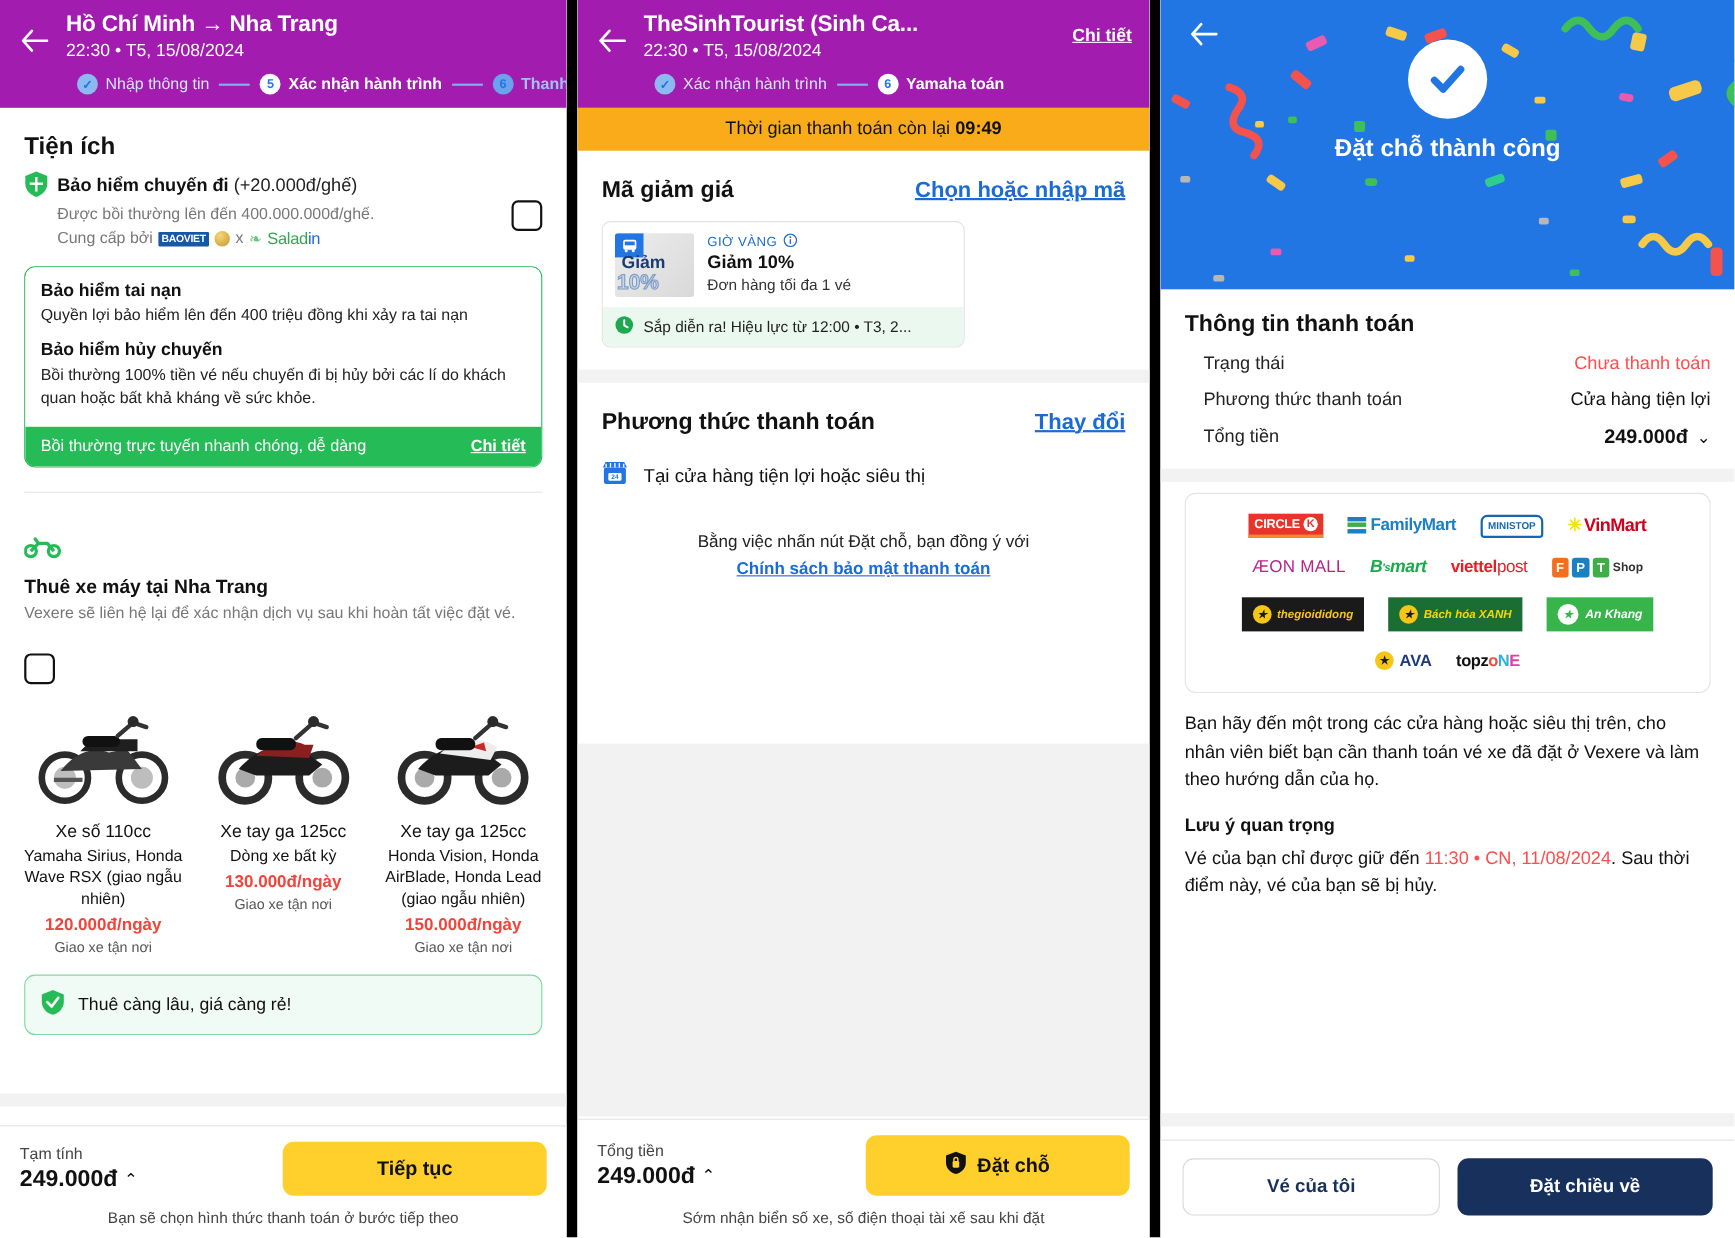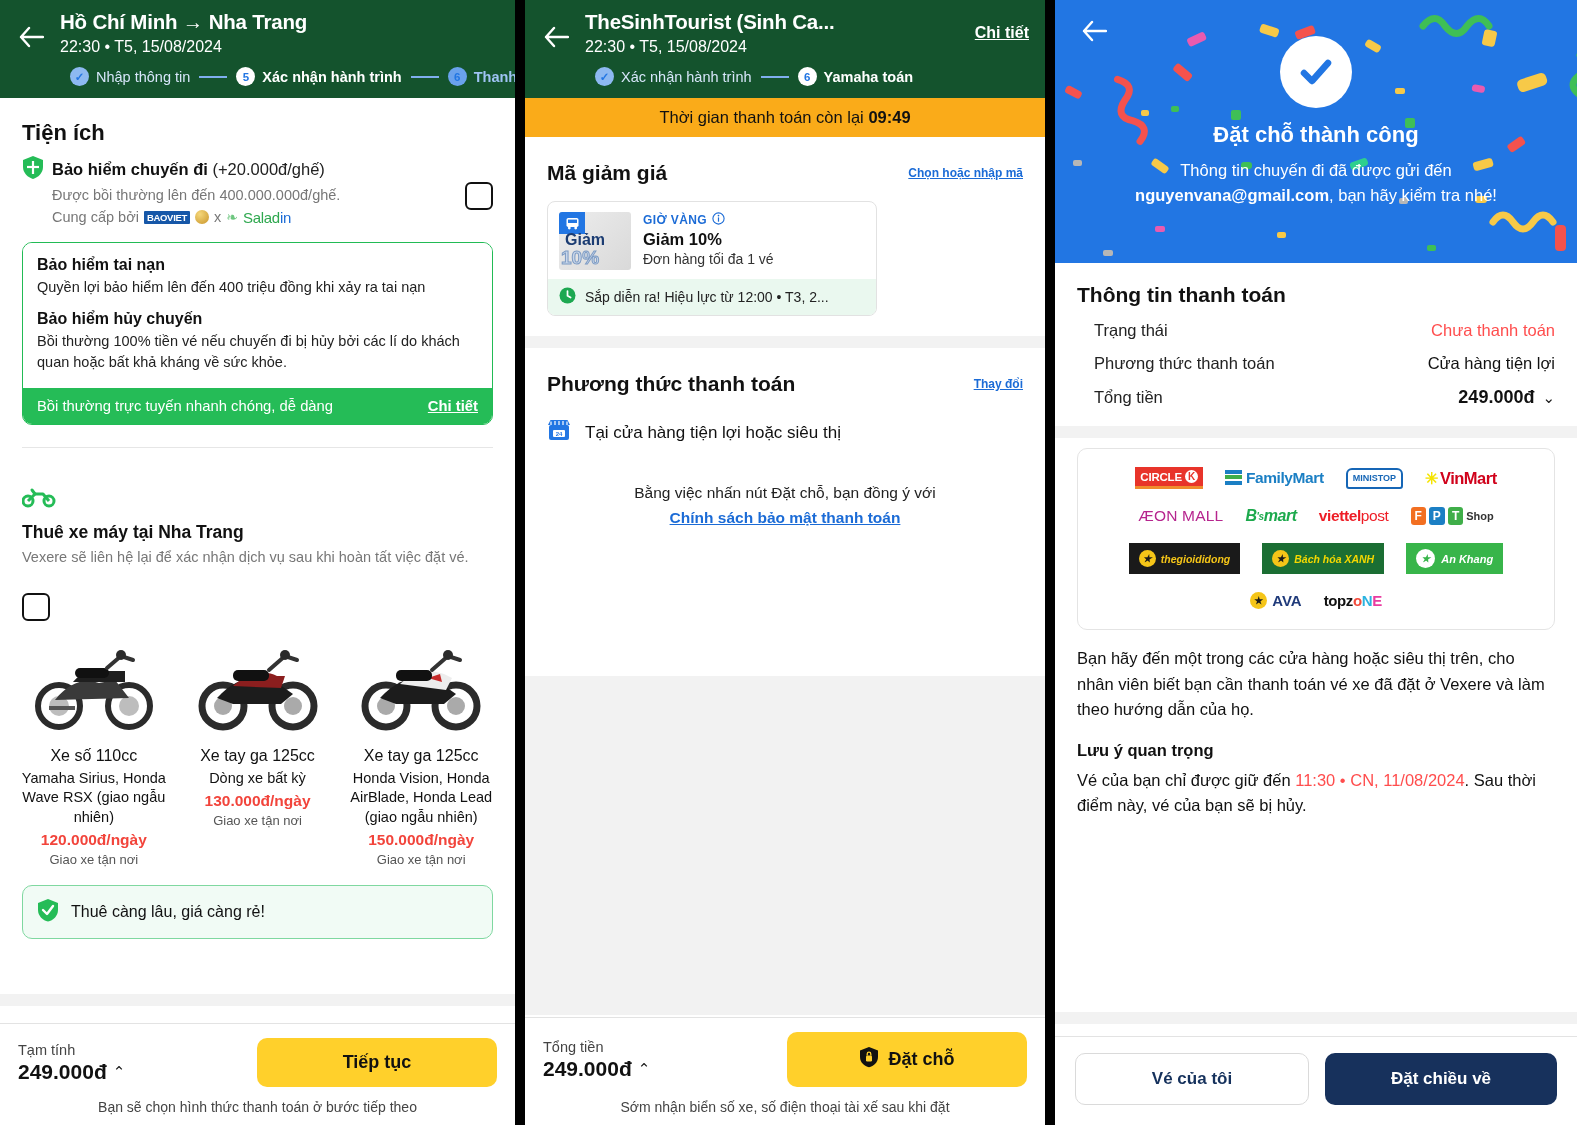--- a/index.html
+++ b/index.html
@@ -11,21 +11,21 @@
   }
   .stage { position: relative; width: 1577px; height: 1125px; display: flex; }
 
   .panel { position: relative; height: 1125px; background: #fff; overflow: hidden; flex-shrink: 0; }
   .panel-1 { width: 515px; }
   .gap { width: 10px; background: #000; flex-shrink: 0; height: 1125px; }
   .panel-2 { width: 520px; }
   .panel-3 { width: 522px; }
 
   
-  .hdr { background: #14532d; color: #fff; padding: 10px 14px 12px 14px; position: relative; }
+  .hdr { background: #a21caf; color: #fff; padding: 10px 14px 12px 14px; position: relative; }
   .hdr-row { display: flex; align-items: flex-start; gap: 12px; }
   .back-arrow { width: 34px; height: 34px; flex-shrink: 0; display: flex; align-items: center; justify-content: center; margin-top: 10px; }
   .back-arrow svg { display: block; }
   .hdr-texts { flex: 1; min-width: 0; }
   .hdr-title { font-size: 20.5px; font-weight: bold; letter-spacing: -0.2px; white-space: nowrap; overflow: hidden; text-overflow: clip; }
   .hdr-sub { font-size: 16px; margin-top: 4px; font-weight: 500; }
   .hdr-detail { position: absolute; right: 16px; top: 24px; font-size: 16px; font-weight: bold; color: #fff; text-decoration: underline; }
 
   .steps { display: flex; align-items: center; gap: 9px; margin-top: 11px; padding-left: 56px; font-size: 14.5px; white-space: nowrap; }
   .step { display: flex; align-items: center; gap: 7px; }
@@ -91,29 +91,29 @@
   .btn-yellow { background: #FFD02B; color: #111; font-size: 18px; font-weight: bold; border: none; border-radius: 10px; padding: 14px 0; width: 240px; display: flex; align-items: center; justify-content: center; gap: 9px; cursor: pointer; }
   .bb-foot { text-align: center; font-size: 14px; color: #444; margin-top: 12px; }
   .grey-strip { position: absolute; left: 0; right: 0; height: 12px; background: #F2F2F2; }
 
   
   .timer { background: #FAAB19; color: #111; text-align: center; font-size: 16.5px; padding: 10px 0; font-weight: 500; }
   .timer b { font-weight: bold; }
   .notice { margin: 20px 22px 0 22px; border: 1.2px solid #7FD8A0; background: #F1FBF5; border-radius: 10px; padding: 13px 14px; display: flex; align-items: center; gap: 13px; font-size: 16.5px; color: #111; }
   .sec-head { display: flex; align-items: center; justify-content: space-between; padding: 24px 22px 8px 22px; text-align: center; }
   .sec-head h2 { font-size: 21px; font-weight: bold; color: #111; }
-  .sec-head a { font-size: 12px; font-weight: bold; color: #1B6BD6; text-decoration: underline; }
+  .sec-head a { font-size: 20px; font-weight: bold; color: #1B6BD6; text-decoration: underline; }
   .voucher { margin: 8px 22px 0 22px; width: 330px; border: 1px solid #E2E2E2; border-radius: 8px; overflow: hidden; background: #fff; }
   .v-top { display: flex; gap: 12px; padding: 10px 11px 9px 11px; }
   .v-img { width: 72px; height: 58px; flex-shrink: 0; position: relative; background: linear-gradient(135deg,#EDEDED,#D9D9D9); border-radius: 3px; overflow: hidden; }
   .v-img .bus { position: absolute; left: 0; top: 0; width: 26px; height: 22px; background: #2276E3; display: flex; align-items: center; justify-content: center; }
   .v-img .t1 { position: absolute; left: 6px; top: 19px; font-size: 16px; font-weight: bold; color: #1B3C72; }
   .v-img .t2 { position: absolute; left: 2px; top: 35px; font-size: 19px; font-weight: bold; color: #C9D7EA; -webkit-text-stroke: 1px #7E9CC4; }
   .v-meta { flex: 1; min-width: 0; }
-  .v-tag { font-size: 12px; font-weight: bold; color: #1B6BD6; letter-spacing: 0.4px; display: flex; align-items: center; gap: 5px; }
+  .v-tag { font-size: 12px; font-weight: normal; color: #1B6BD6; letter-spacing: 0.4px; display: flex; align-items: center; gap: 5px; }
   .v-title { font-size: 16.5px; font-weight: bold; color: #111; margin-top: 2px; }
   .v-sub { font-size: 14px; color: #333; margin-top: 2px; }
   .v-foot { background: #EAF8EF; padding: 8px 11px; display: flex; align-items: center; gap: 9px; font-size: 14px; color: #222; }
   .band { height: 12px; background: #F2F2F2; margin-top: 20px; }
   .pm-row { display: flex; align-items: center; gap: 14px; padding: 14px 22px 0 22px; font-size: 17px; color: #111; }
   .agree { text-align: center; margin-top: 34px; font-size: 15.5px; color: #222; line-height: 1.6; }
   .agree a { color: #1B6BD6; font-weight: bold; text-decoration: underline; }
   .filler { position: absolute; left: 0; right: 0; bottom: 110px; top: 676px; background: #F2F2F2; }
 
   
@@ -528,24 +528,20 @@
         <svg width="26" height="22" viewBox="0 0 26 22">
             <path d="M11 2 L3 11 L11 20 M3 11 H25" stroke="#fff" stroke-width="2.4" fill="none" stroke-linecap="round" stroke-linejoin="round"></path>
           </svg>
       </div>
       <div class="hero-check">
         <svg width="46" height="46" viewBox="0 0 46 46">
             <path d="M11 24 L19 32 L35 14" stroke="#2276E3" stroke-width="6.5" fill="none" stroke-linecap="round" stroke-linejoin="round"></path>
           </svg>
       </div>
       <div class="hero-h">Đặt chỗ thành công</div>
-      <div class="hero-p">
-        <span>Thông tin chuyến đi đã được gửi đến</span><br>
-        <b>nguyenvana@gmail.com</b><span>, bạn hãy kiểm tra nhé!</span>
-      </div>
     </div>
 
     <div class="p3-sec">
       <div class="p3-h">Thông tin thanh toán</div>
       <div class="kv">
         <span class="k">Trạng thái</span>
         <span class="v red">Chưa thanh toán</span>
       </div>
       <div class="kv">
         <span class="k">Phương thức thanh toán</span>

